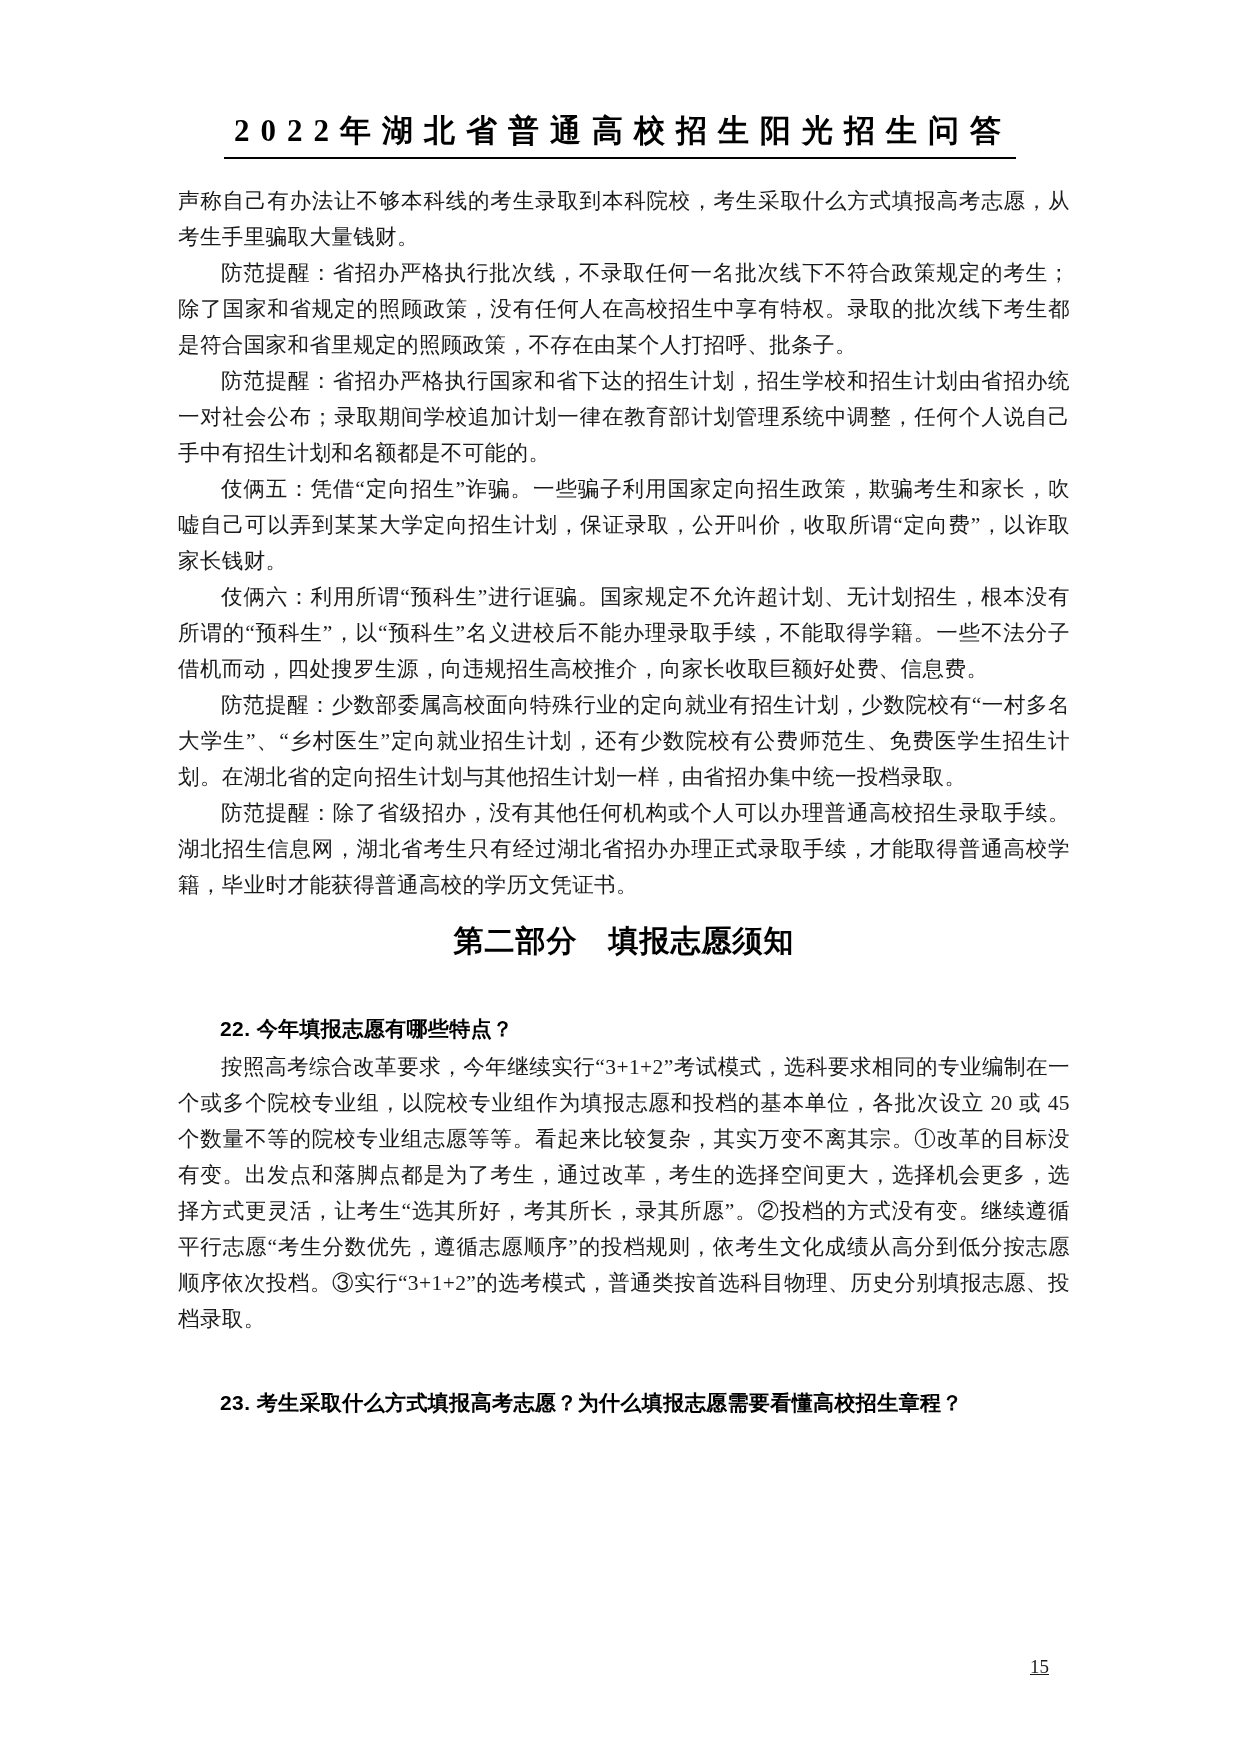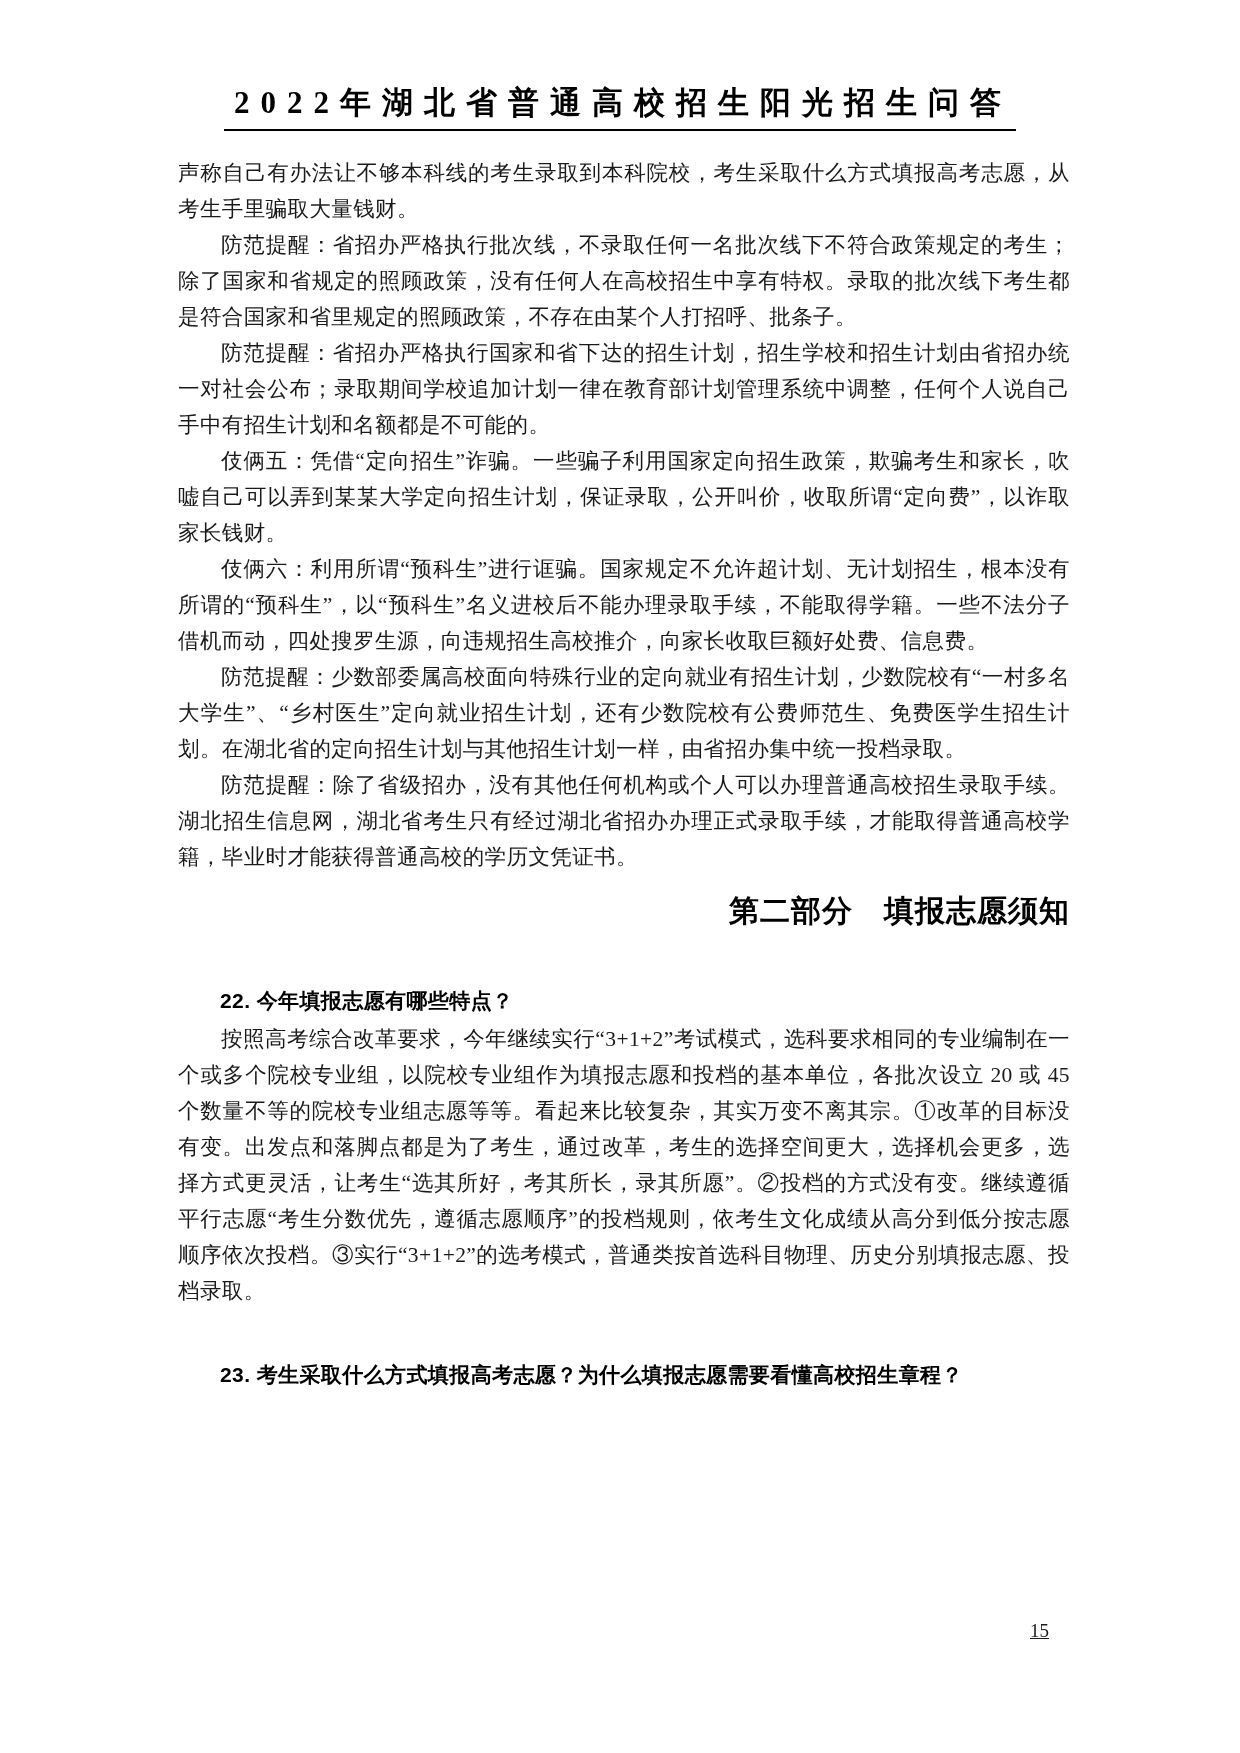--- a/index.html
+++ b/index.html
@@ -5,21 +5,21 @@
   html,body { margin:0; padding:0; background:#9b9b9b; }
   .page {
     position:relative;
     width:1240px; height:1753px;
     margin:0 auto;
     background:#ffffff;
     color:#1a1a1a;
     font-family:"Liberation Serif","DejaVu Serif",serif;
     overflow:hidden;
   }
-  .doc-header { text-align:center; padding-top:82px; }
+  .doc-header { text-align:center; padding-top:110px; }
   .doc-title {
     display:inline-block;
     font-size:31px;
     font-weight:600;
     letter-spacing:11px;
     color:#000;
     padding:0 4px 5px 10px;
     border-bottom:2.5px solid #000;
     white-space:nowrap;
   }
@@ -27,41 +27,41 @@
     margin:24px 170px 0 178px;
     font-size:21.5px;
     line-height:36px;
     letter-spacing:0.4px;
     text-align:justify;
   }
   .para { margin:0; text-indent:2em; }
   .para.no-indent { text-indent:0; }
   .section-heading {
     margin:16px 0 0 0;
-    font-family:Liberation Mono, monospace;
+    font-family:Liberation Sans, sans-serif;
     font-weight:bold;
     font-size:30px;
     line-height:44px;
-    text-align:right;
+    text-align:center;
     color:#000;
     letter-spacing:1px;
   }
   .question {
     margin:50px 0 4px 0;
     font-family:"Liberation Sans","DejaVu Sans",sans-serif;
     font-weight:bold;
     font-size:21px;
     line-height:32px;
     text-indent:2em;
     color:#000;
   }
   .question.q23 { }
   .page-number {
     position:absolute;
-    left:1030px; top:1620px;
+    left:1030px; top:1656px;
     font-size:19px;
     color:#1a1a1a;
     font-family:"Liberation Serif","DejaVu Serif",serif;
     text-decoration:underline;
   }
 </style>
 </head>
 <body>
 
 <div class="page">

